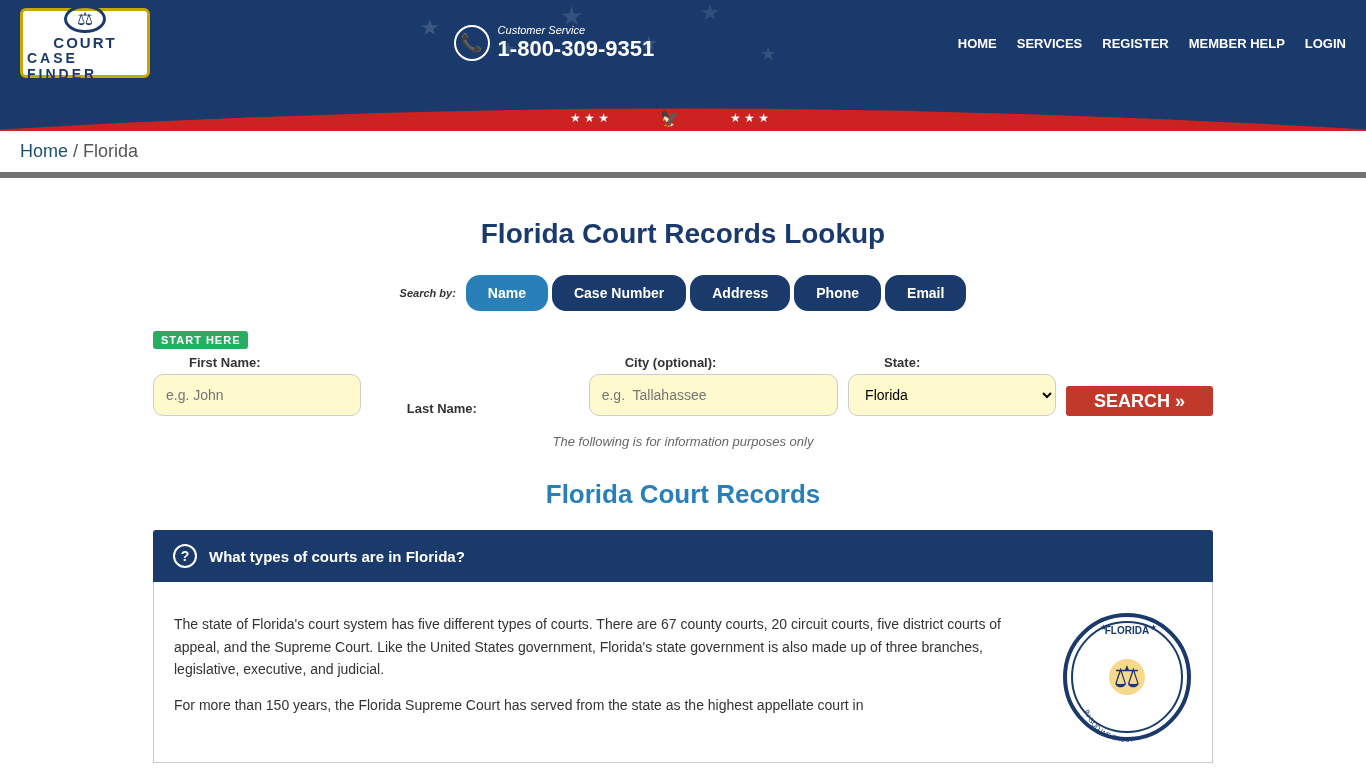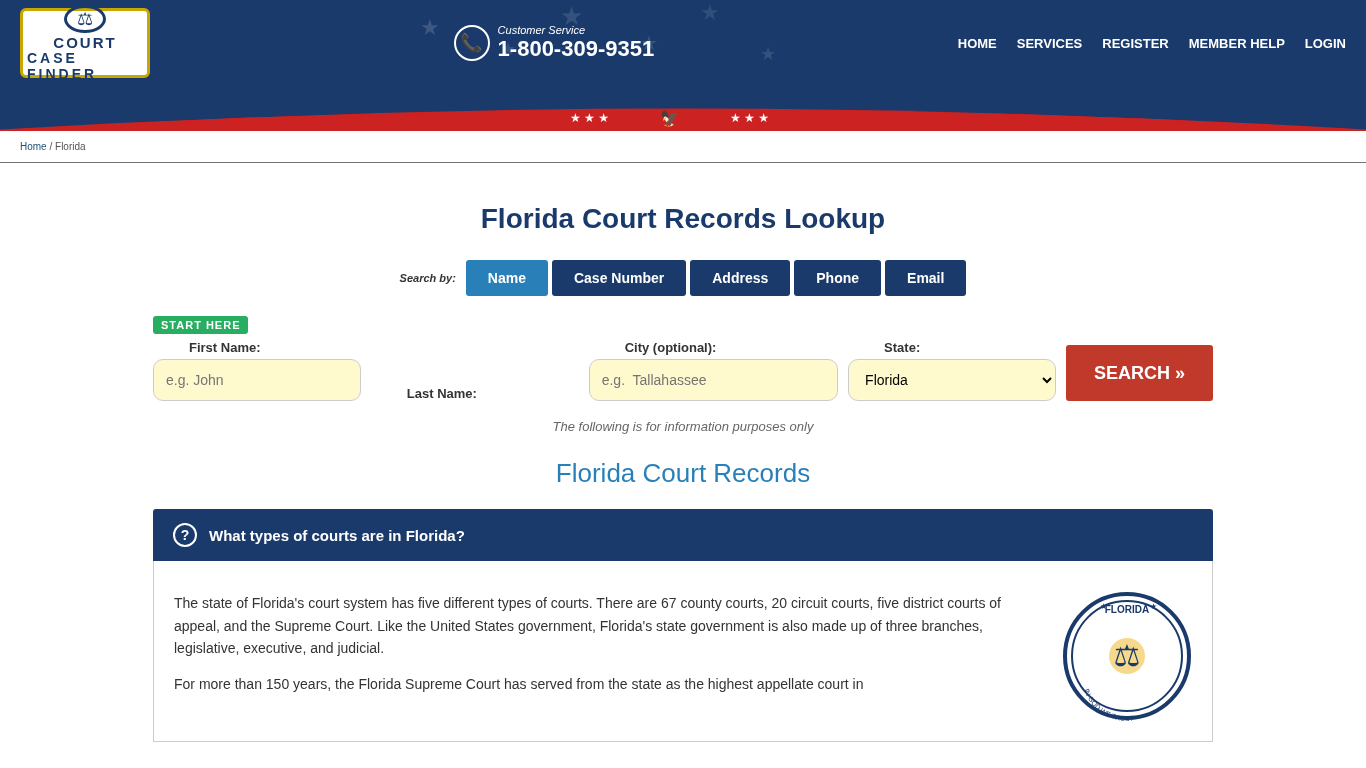--- a/index.html
+++ b/index.html
@@ -91,22 +91,22 @@
       color: #fff;
       text-decoration: none;
       font-weight: bold;
       font-size: 13px;
       text-transform: uppercase;
     }
 
     
     .breadcrumb {
       padding: 10px 20px;
-      font-size: 10px;
-      border-bottom: 1px solid #737373;
+      font-size: 18px;
+      border-bottom: 6px solid #737373;
     }
     .breadcrumb a {
       color: #1a5276;
       text-decoration: none;
     }
     .breadcrumb span { color: #555; }
 
     
     .main-content {
       max-width: 1100px;
@@ -141,21 +141,21 @@
       gap: 4px;
     }
     .search-tab {
       padding: 10px 22px;
       background: #1a3a6b;
       color: #fff;
       border: none;
       cursor: pointer;
       font-size: 14px;
       font-weight: bold;
-      border-radius: 3px;
+      border-radius: 14px;
       text-align: center;
     }
     .search-tab.active {
       background: #2980b9;
     }
 
     
     .start-here-badge {
       display: inline-block;
       background: #27ae60;
@@ -199,42 +199,42 @@
     .form-group.state { flex: 1; min-width: 180px; }
     .search-btn {
       background: #c0392b;
       color: #fff;
       border: none;
       padding: 10px 28px;
       font-size: 18px;
       font-weight: bold;
       border-radius: 3px;
       cursor: pointer;
-      height: 56px;
+      height: 30px;
       white-space: nowrap;
       display: flex;
       align-items: center;
       gap: 6px;
     }
 
     .disclaimer {
       text-align: center;
       font-style: italic;
       color: #666;
       font-size: 13px;
       margin-top: 18px;
     }
 
     
     .section-title {
       text-align: center;
       font-size: 26px;
-      font-weight: normal;
+      font-weight: bold;
       color: #2980b9;
-      margin: 24px 0 20px;
+      margin: 30px 0 20px;
     }
 
     
     .accordion-header {
       background: #1a3a6b;
       color: #fff;
       padding: 14px 20px;
       display: flex;
       align-items: center;
       gap: 12px;

